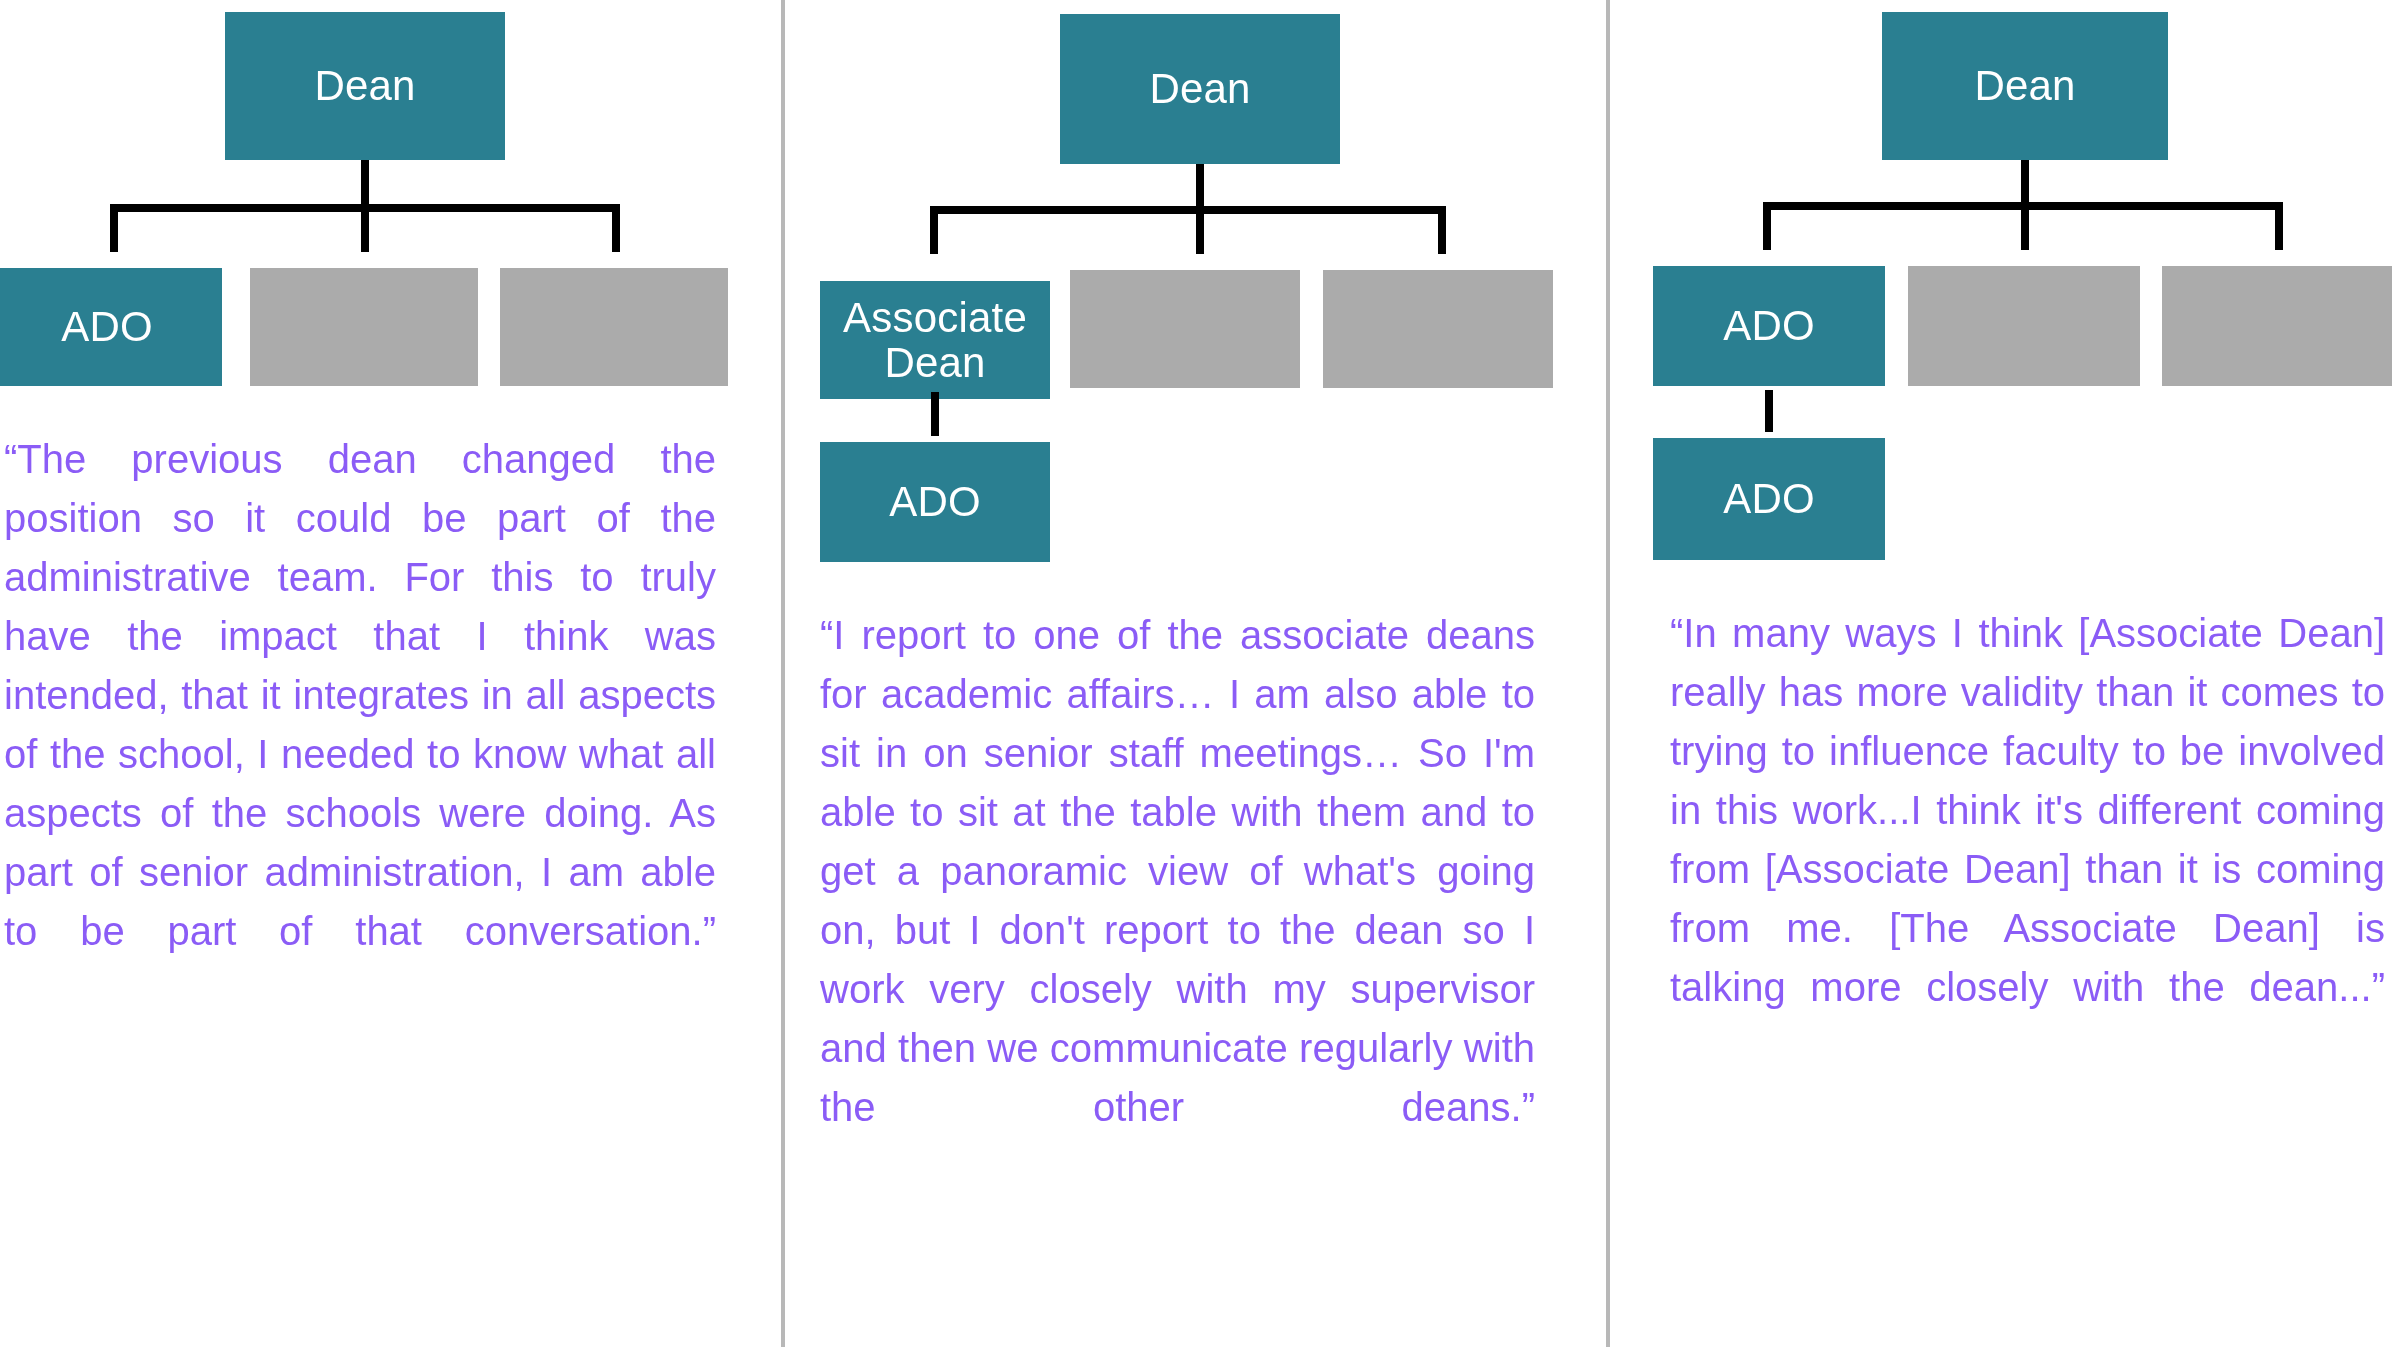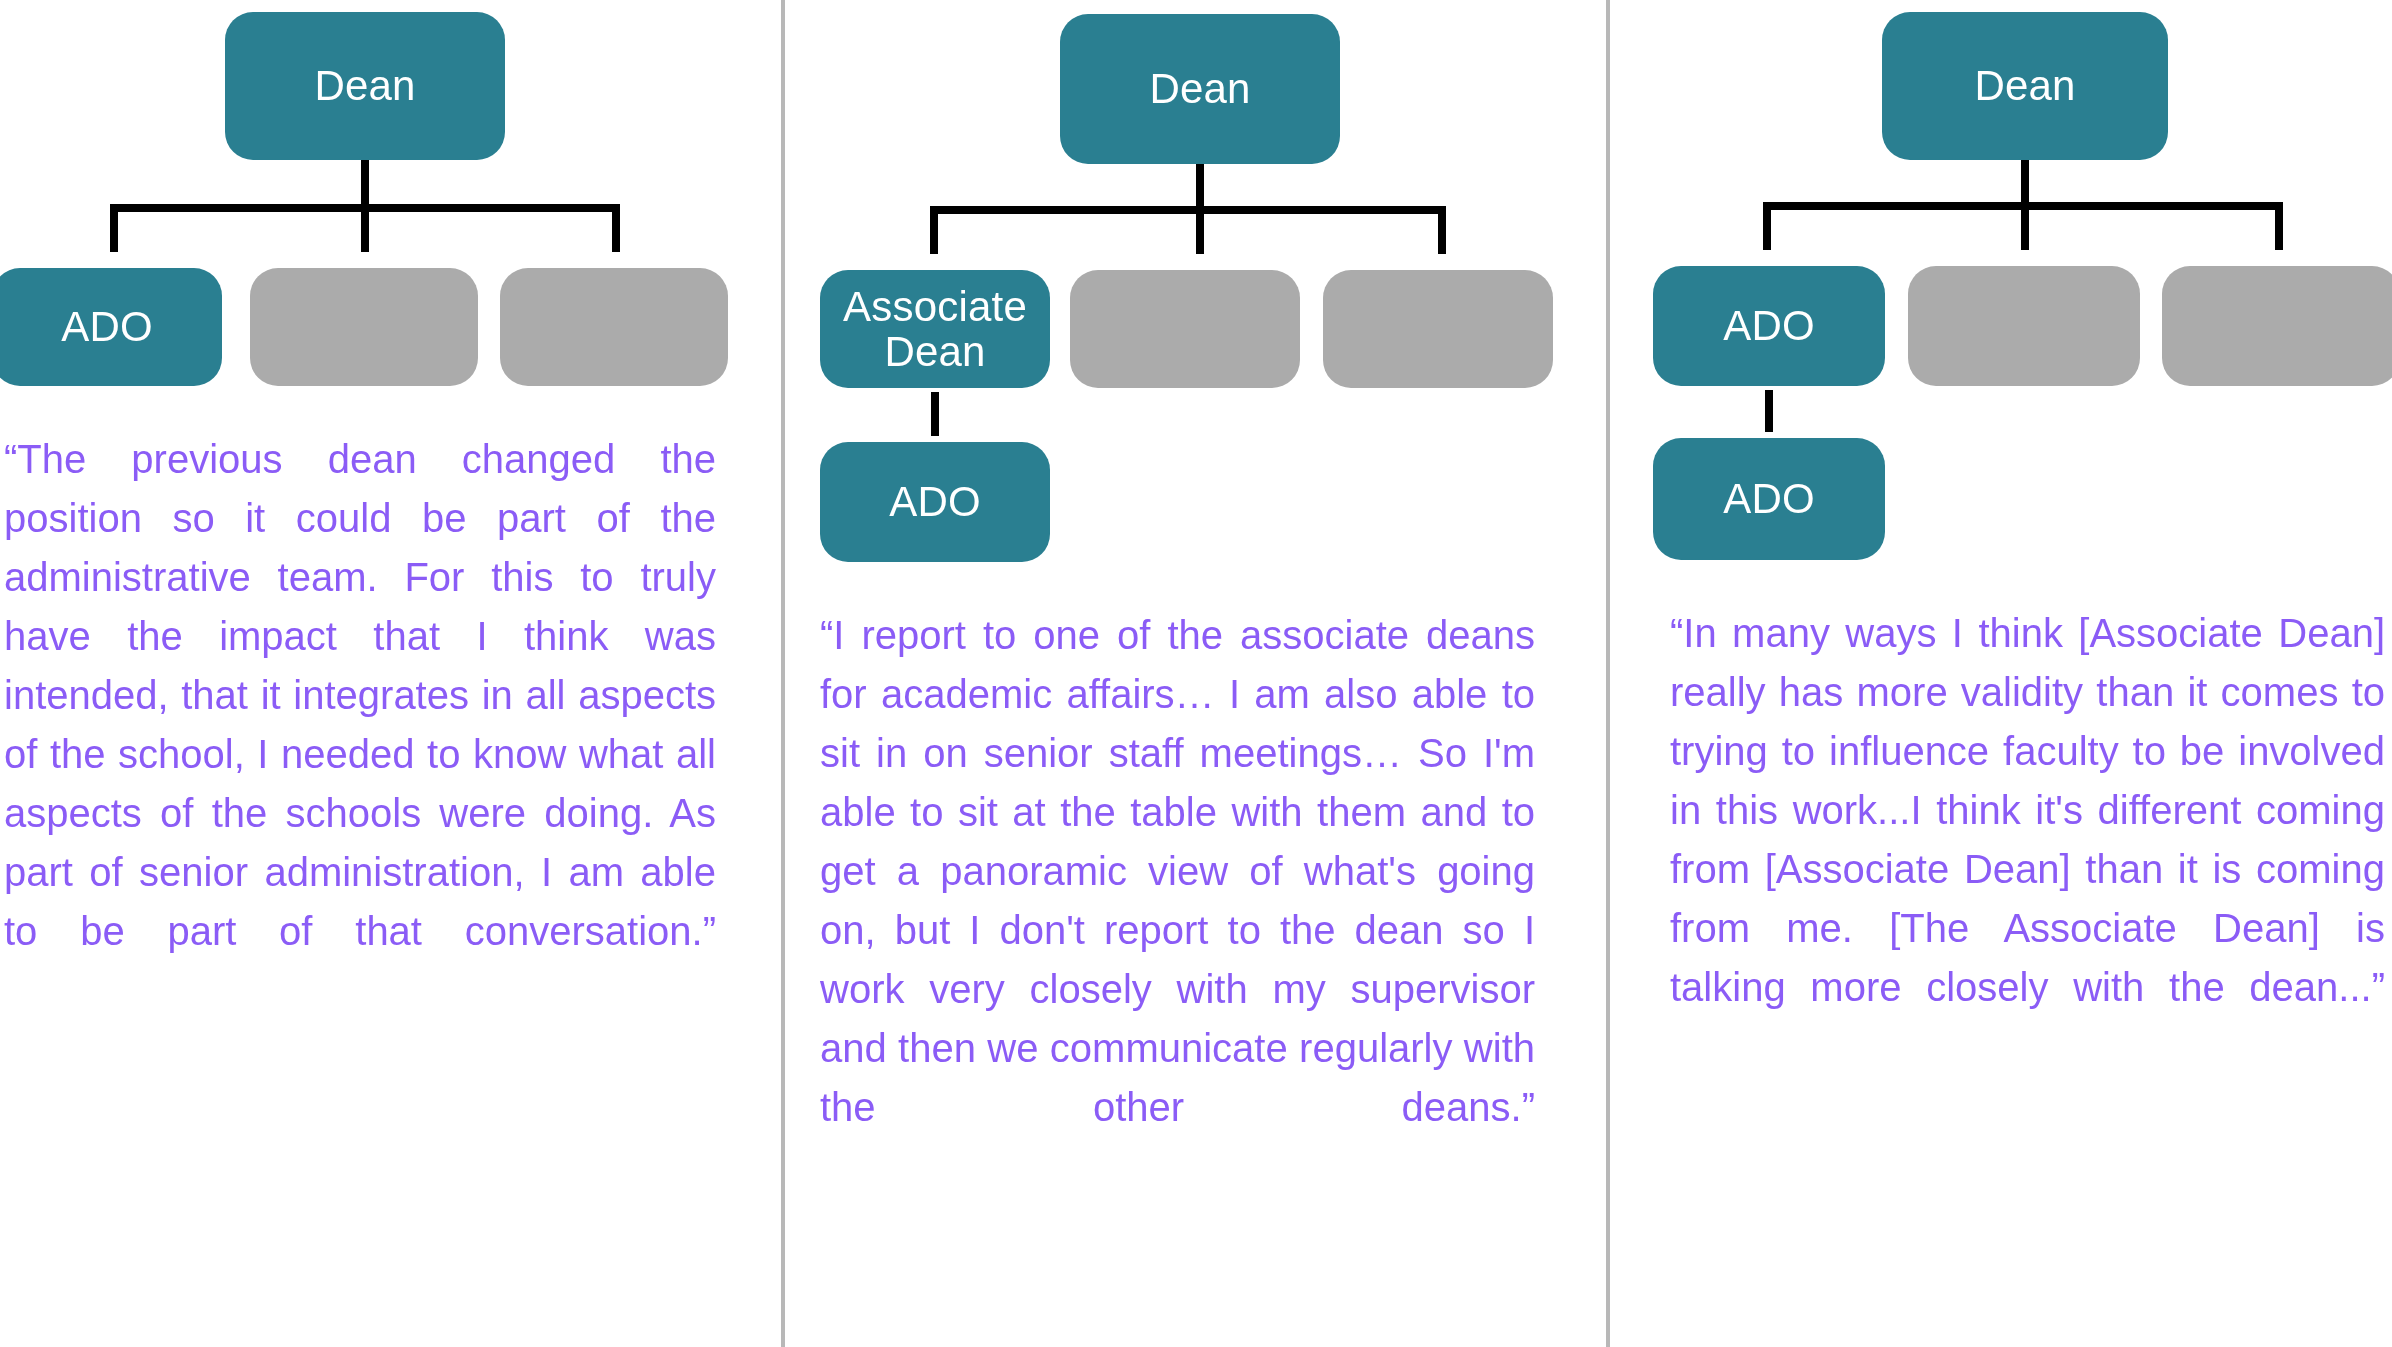--- a/index.html
+++ b/index.html
@@ -14,21 +14,21 @@
   #div1{left:781px;}
   #div2{left:1606px;}
 
   .col{position:absolute;top:0;height:1347px;}
   #col1{left:0;width:781px;}
   #col2{left:785px;width:821px;}
   #col3{left:1610px;width:782px;}
 
   
   .box{position:absolute;display:flex;align-items:center;justify-content:center;
-       box-sizing:border-box;text-align:center;border-radius:28px;}
+       box-sizing:border-box;text-align:center;}
   .teal{background:#2A7F91;color:#ffffff;}
   .gray{background:#ABABAB;}
   .box-label{font-size:42px;line-height:1.08;font-weight:400;letter-spacing:.2px;}
 
   
   .stroke{position:absolute;background:#000000;}
   .v{width:7px;}
   .h{height:7px;}
 
   
@@ -73,21 +73,21 @@
     <div class="box teal" style="left:275px;top:14px;width:280px;height:150px;">
       <span class="box-label">Dean</span>
     </div>
 
     <div class="stroke v" style="left:411px;top:164px;width:8px;height:62px;"></div>
     <div class="stroke h" style="left:145px;top:206px;width:516px;height:8px;"></div>
     <div class="stroke v" style="left:145px;top:206px;width:8px;height:48px;"></div>
     <div class="stroke v" style="left:411px;top:206px;width:8px;height:48px;"></div>
     <div class="stroke v" style="left:653px;top:206px;width:8px;height:48px;"></div>
 
-    <div class="box teal" style="left:35px;top:270px;width:230px;height:118px;">
+    <div class="box teal" style="left:35px;top:281px;width:230px;height:118px;">
       <span class="box-label">Associate Dean</span>
     </div>
     <div class="box gray" style="left:285px;top:270px;width:230px;height:118px;"></div>
     <div class="box gray" style="left:538px;top:270px;width:230px;height:118px;"></div>
 
     <div class="stroke v" style="left:146px;top:392px;width:8px;height:44px;"></div>
 
     <div class="box teal" style="left:35px;top:442px;width:230px;height:120px;">
       <span class="box-label">ADO</span>
     </div>

